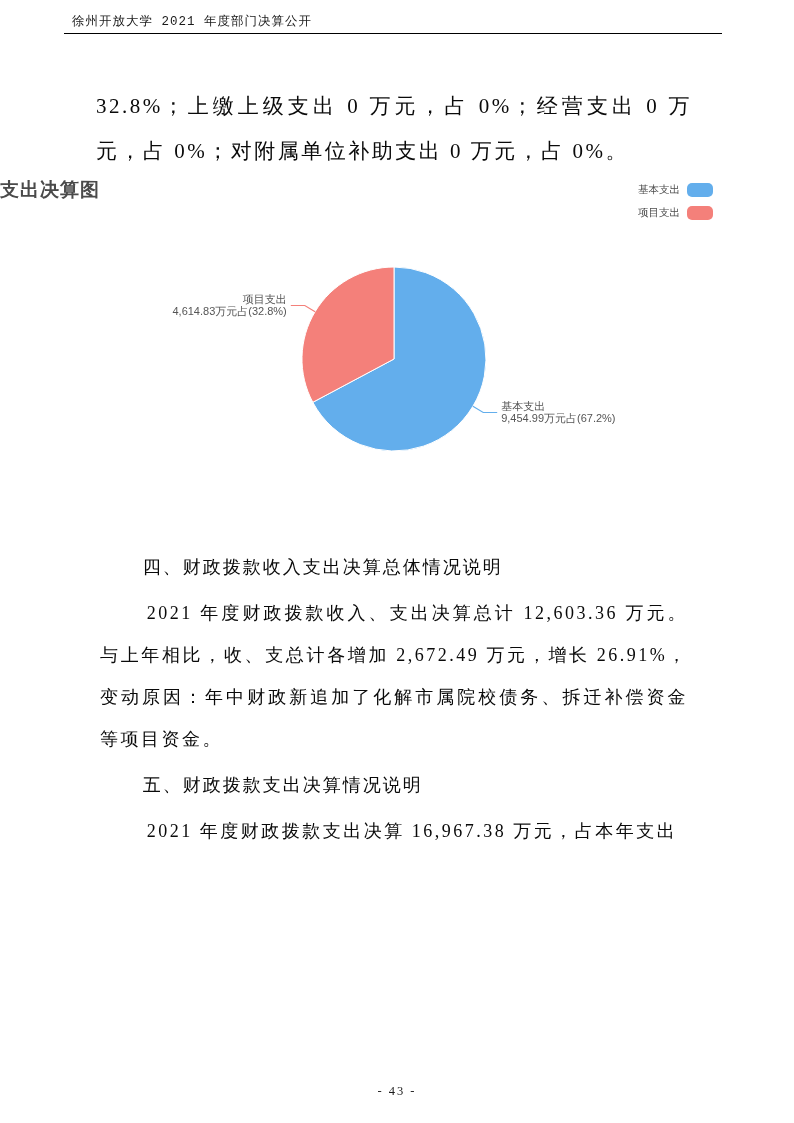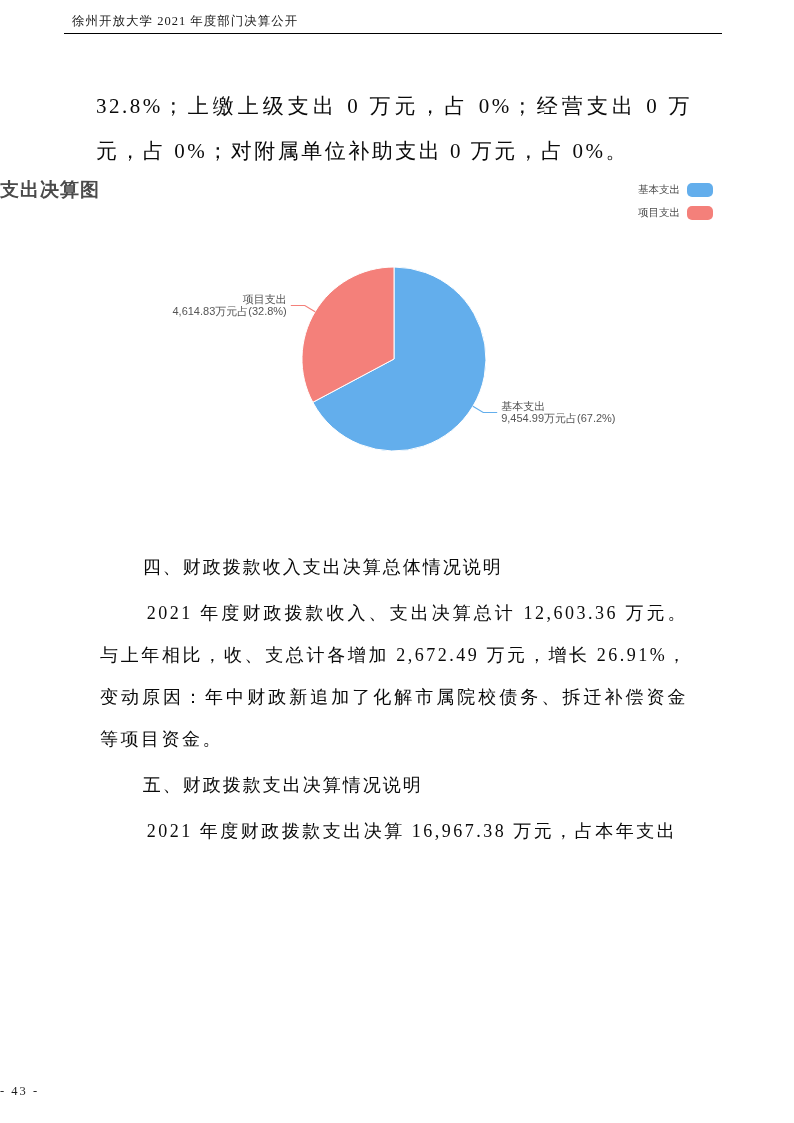--- a/index.html
+++ b/index.html
@@ -10,20 +10,21 @@
     background:#fff;
     overflow:hidden;
     font-family:"Liberation Serif","DejaVu Serif",serif;
     color:#111;
   }
   
   .hdr{
     position:absolute;top:13px;left:72px;
     font-size:12.5px;color:#1a1a1a;letter-spacing:1px;
     white-space:nowrap;
+    font-family:Liberation Mono, monospace;
   }
   .hdr-rule{
     position:absolute;top:33px;left:64px;width:658px;height:0;
     border-top:1.4px solid #000;
   }
   
   .bodytext{
     position:absolute;left:96px;width:596px;
     font-size:21px;line-height:45px;
     letter-spacing:2.5px;
@@ -60,21 +61,21 @@
   .legend-label{margin-right:7px;}
   .legend-swatch{width:26px;height:14px;border-radius:5px;display:inline-block;}
   .pie-svg{position:absolute;top:250px;left:0;}
   .pie-label{
     font-family:"Liberation Sans","DejaVu Sans",sans-serif;
     font-size:11px;fill:#555;
   }
   
   .footer{
     position:absolute;top:1084px;left:0;width:794px;
-    text-align:left;font-size:12.5px;color:#1a1a1a;
+    text-align:center;font-size:12.5px;color:#1a1a1a;
     letter-spacing:2px;
   }
 </style>
 </head>
 <body>
 
 <div class="page">
 
   <div class="hdr">徐州开放大学 2021 年度部门决算公开</div>
   <div class="hdr-rule"></div>

